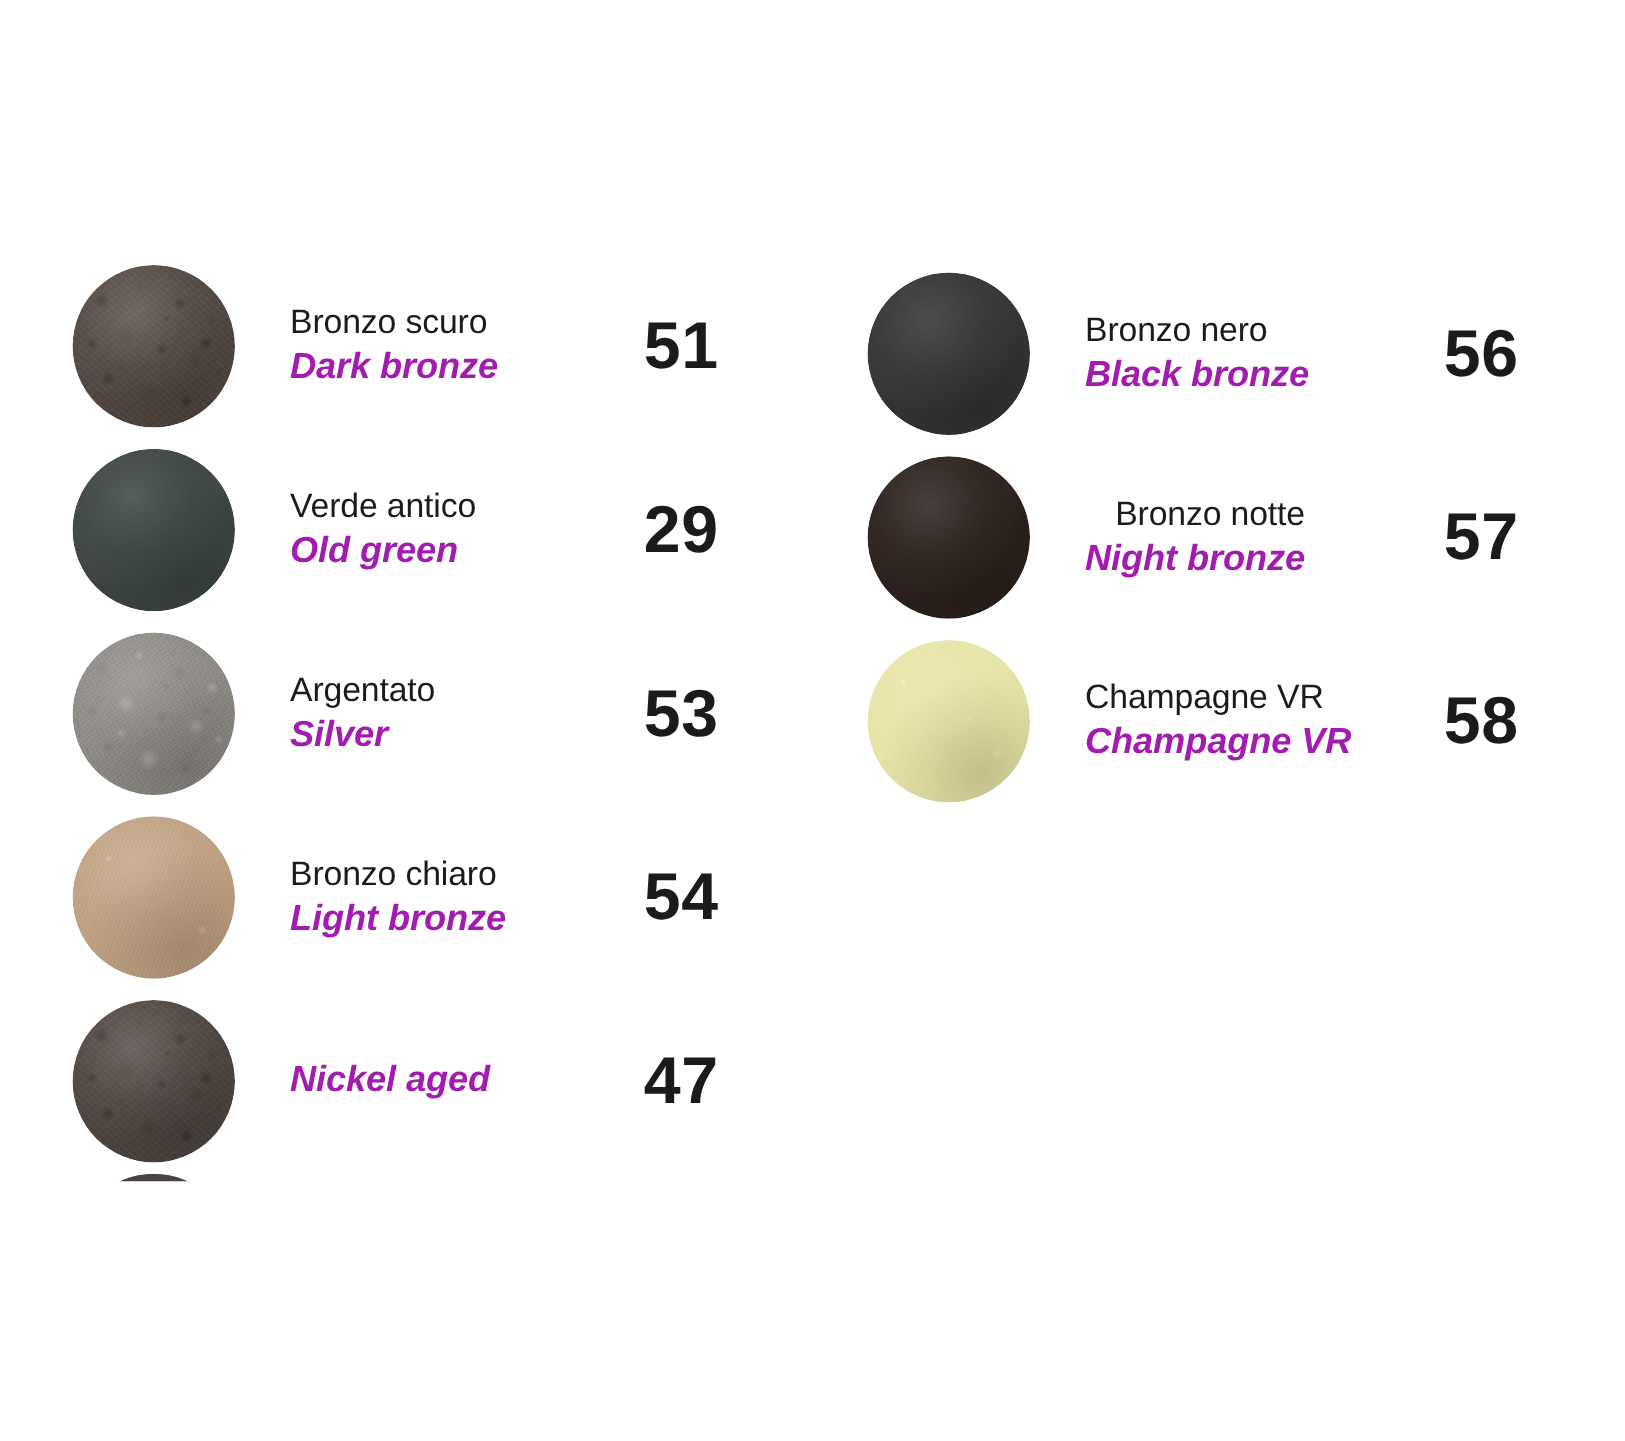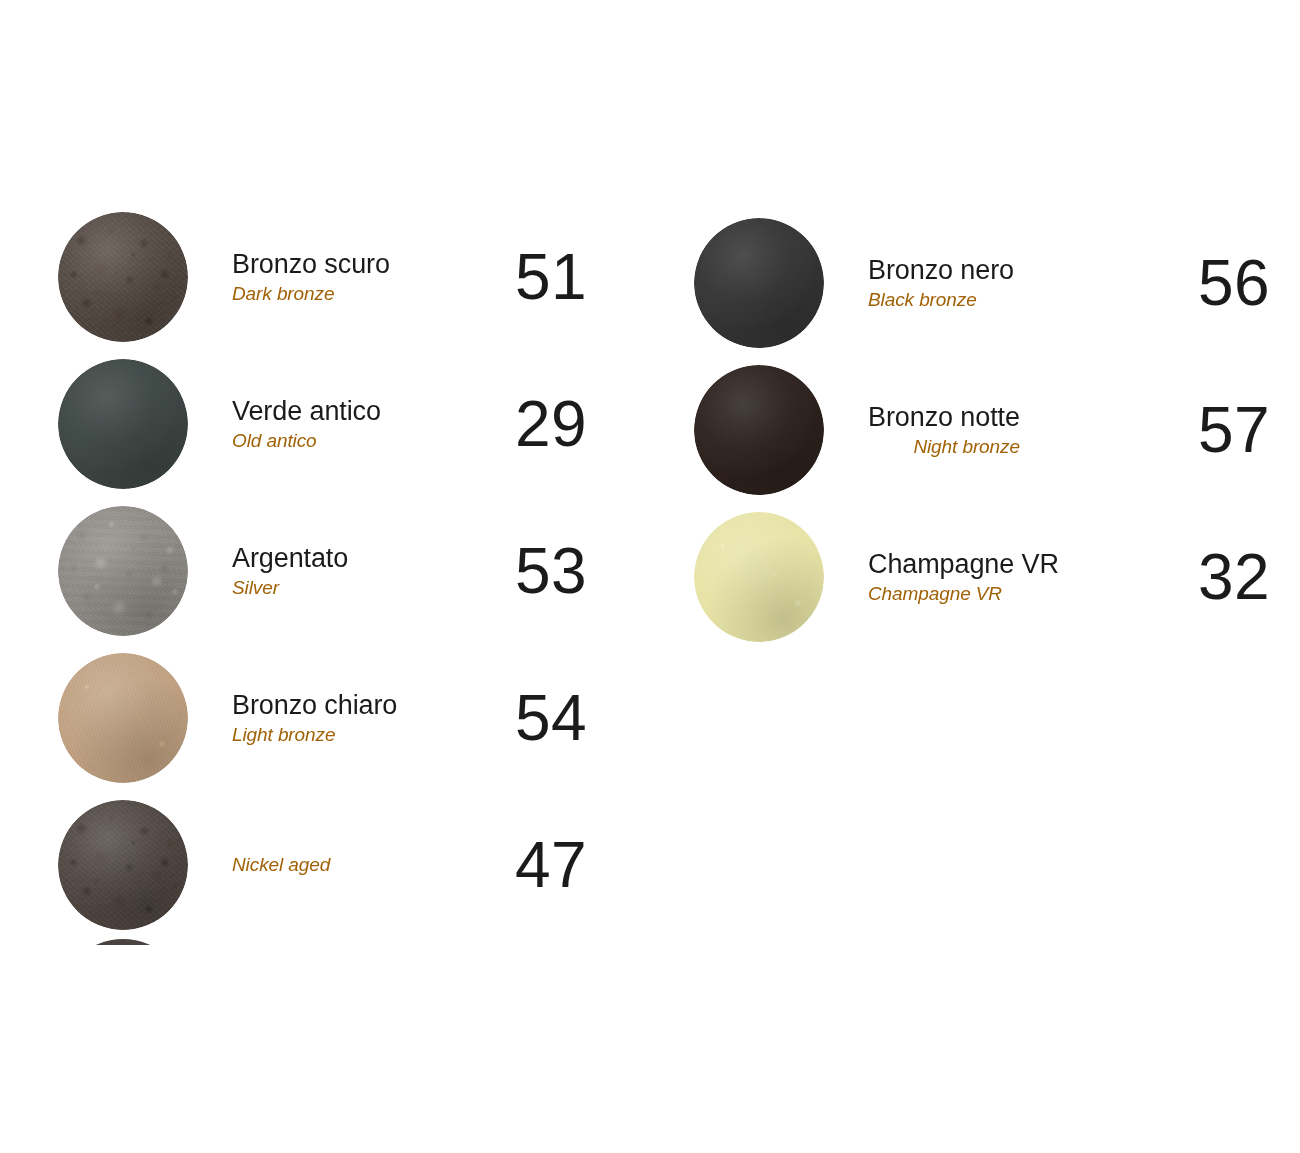--- a/index.html
+++ b/index.html
@@ -82,40 +82,40 @@
   .column.left  .labels { left: 174px; }
   .column.right .labels { left: 174px; }
 
   .name-it {
     font-size: 27px;
     font-weight: 400;
     letter-spacing: -0.1px;
     color: #1b1b1b;
   }
   .name-en {
-    font-size: 19px;
-    font-weight: 400;
+    font-size: 29px;
+    font-weight: 700;
     font-style: italic;
     letter-spacing: -0.1px;
-    color: #a16207;
+    color: #a21caf;
   }
 
   
   .code {
     position: absolute;
     top: 50%;
     transform: translateY(-50%);
-    font-size: 64px;
-    font-weight: 400;
+    font-size: 53px;
+    font-weight: 700;
     letter-spacing: 0.5px;
     color: #1b1b1b;
     white-space: nowrap;
   }
   .column.left  .code { left: 457px; }
-  .column.right .code { left: 461px; margin-left: 43px; }
+  .column.right .code { left: 461px; }
 
   
   .chip-cutoff {
     position: absolute;
     left: 58px;
     width: 130px;
     height: 130px;
     border-radius: 50%;
     overflow: hidden;
   }
@@ -139,21 +139,21 @@
         <div class="code">51</div>
       </div>
       <div class="swatch-row" style="top: 359px;">
         <div class="chip">
           <div class="chip-base" style="background: rgb(61, 70, 68);"></div>
           <div class="chip-grain" style="background: radial-gradient(circle at 40% 32%, rgb(77, 87, 85) 0%, rgba(0, 0, 0, 0) 55%);"></div>
           <div class="chip-shade"></div>
         </div>
         <div class="labels">
           <div class="name-it">Verde antico</div>
-          <div class="name-en">Old antico</div>
+          <div class="name-en">Old green</div>
         </div>
         <div class="code">29</div>
       </div>
       <div class="swatch-row" style="top: 506px;">
         <div class="chip">
           <div class="chip-base" style="background: rgb(141, 138, 133);"></div>
           <div class="chip-grain" style="background: radial-gradient(circle at 18% 22%, rgb(107, 104, 98) 0px, rgba(0, 0, 0, 0) 7px), radial-gradient(circle at 41% 14%, rgb(180, 176, 170) 0px, rgba(0, 0, 0, 0) 4px), radial-gradient(circle at 66% 24%, rgb(107, 104, 98) 0px, rgba(0, 0, 0, 0) 6px), radial-gradient(circle at 86% 34%, rgb(180, 176, 170) 0px, rgba(0, 0, 0, 0) 5px), radial-gradient(circle at 12% 48%, rgb(107, 104, 98) 0px, rgba(0, 0, 0, 0) 5px), radial-gradient(circle at 33% 44%, rgb(180, 176, 170) 0px, rgba(0, 0, 0, 0) 8px), radial-gradient(circle at 55% 52%, rgb(107, 104, 98) 0px, rgba(0, 0, 0, 0) 5px), radial-gradient(circle at 76% 58%, rgb(180, 176, 170) 0px, rgba(0, 0, 0, 0) 7px), radial-gradient(circle at 22% 70%, rgb(107, 104, 98) 0px, rgba(0, 0, 0, 0) 6px), radial-gradient(circle at 47% 78%, rgb(180, 176, 170) 0px, rgba(0, 0, 0, 0) 9px), radial-gradient(circle at 70% 84%, rgb(107, 104, 98) 0px, rgba(0, 0, 0, 0) 5px), radial-gradient(circle at 90% 66%, rgb(180, 176, 170) 0px, rgba(0, 0, 0, 0) 4px), radial-gradient(circle at 58% 33%, rgb(107, 104, 98) 0px, rgba(0, 0, 0, 0) 3px), radial-gradient(circle at 30% 62%, rgb(180, 176, 170) 0px, rgba(0, 0, 0, 0) 4px), radial-gradient(circle at 82% 48%, rgb(107, 104, 98) 0px, rgba(0, 0, 0, 0) 6px), repeating-linear-gradient(42deg, rgba(255, 255, 255, 0.1) 0px, rgba(255, 255, 255, 0.1) 1px, rgba(0, 0, 0, 0.08) 1px, rgba(0, 0, 0, 0.08) 2px), repeating-linear-gradient(-37deg, rgba(255, 255, 255, 0.06) 0px, rgba(255, 255, 255, 0.06) 1px, rgba(0, 0, 0, 0.06) 1px, rgba(0, 0, 0, 0.06) 3px);"></div>
           <div class="chip-shade"></div>
         </div>
         <div class="labels">
@@ -215,17 +215,17 @@
       <div class="swatch-row" style="top: 512px;">
         <div class="chip">
           <div class="chip-base" style="background: rgb(232, 228, 168);"></div>
           <div class="chip-grain" style="background: radial-gradient(circle at 22% 26%, rgb(242, 239, 194) 0px, rgba(0, 0, 0, 0) 3px), radial-gradient(circle at 62% 48%, rgb(214, 209, 146) 0px, rgba(0, 0, 0, 0) 3px), radial-gradient(circle at 80% 70%, rgb(242, 239, 194) 0px, rgba(0, 0, 0, 0) 4px), repeating-linear-gradient(108deg, rgba(255, 255, 255, 0.07) 0px, rgba(255, 255, 255, 0.07) 1px, rgba(0, 0, 0, 0.05) 1px, rgba(0, 0, 0, 0.05) 3px);"></div>
           <div class="chip-shade"></div>
         </div>
         <div class="labels">
           <div class="name-it">Champagne VR</div>
           <div class="name-en">Champagne VR</div>
         </div>
-        <div class="code">32</div>
+        <div class="code">58</div>
       </div>
     </div>
 <div class="chip-cutoff" style="top: 939px; height: 130px; clip: rect(0px, 130px, 6px, 0px); background: radial-gradient(circle, rgb(74, 66, 64) 0%, rgb(74, 66, 64) 70%, rgba(255, 255, 255, 0) 100%);"></div>
   </div>
 
 </body></html>

